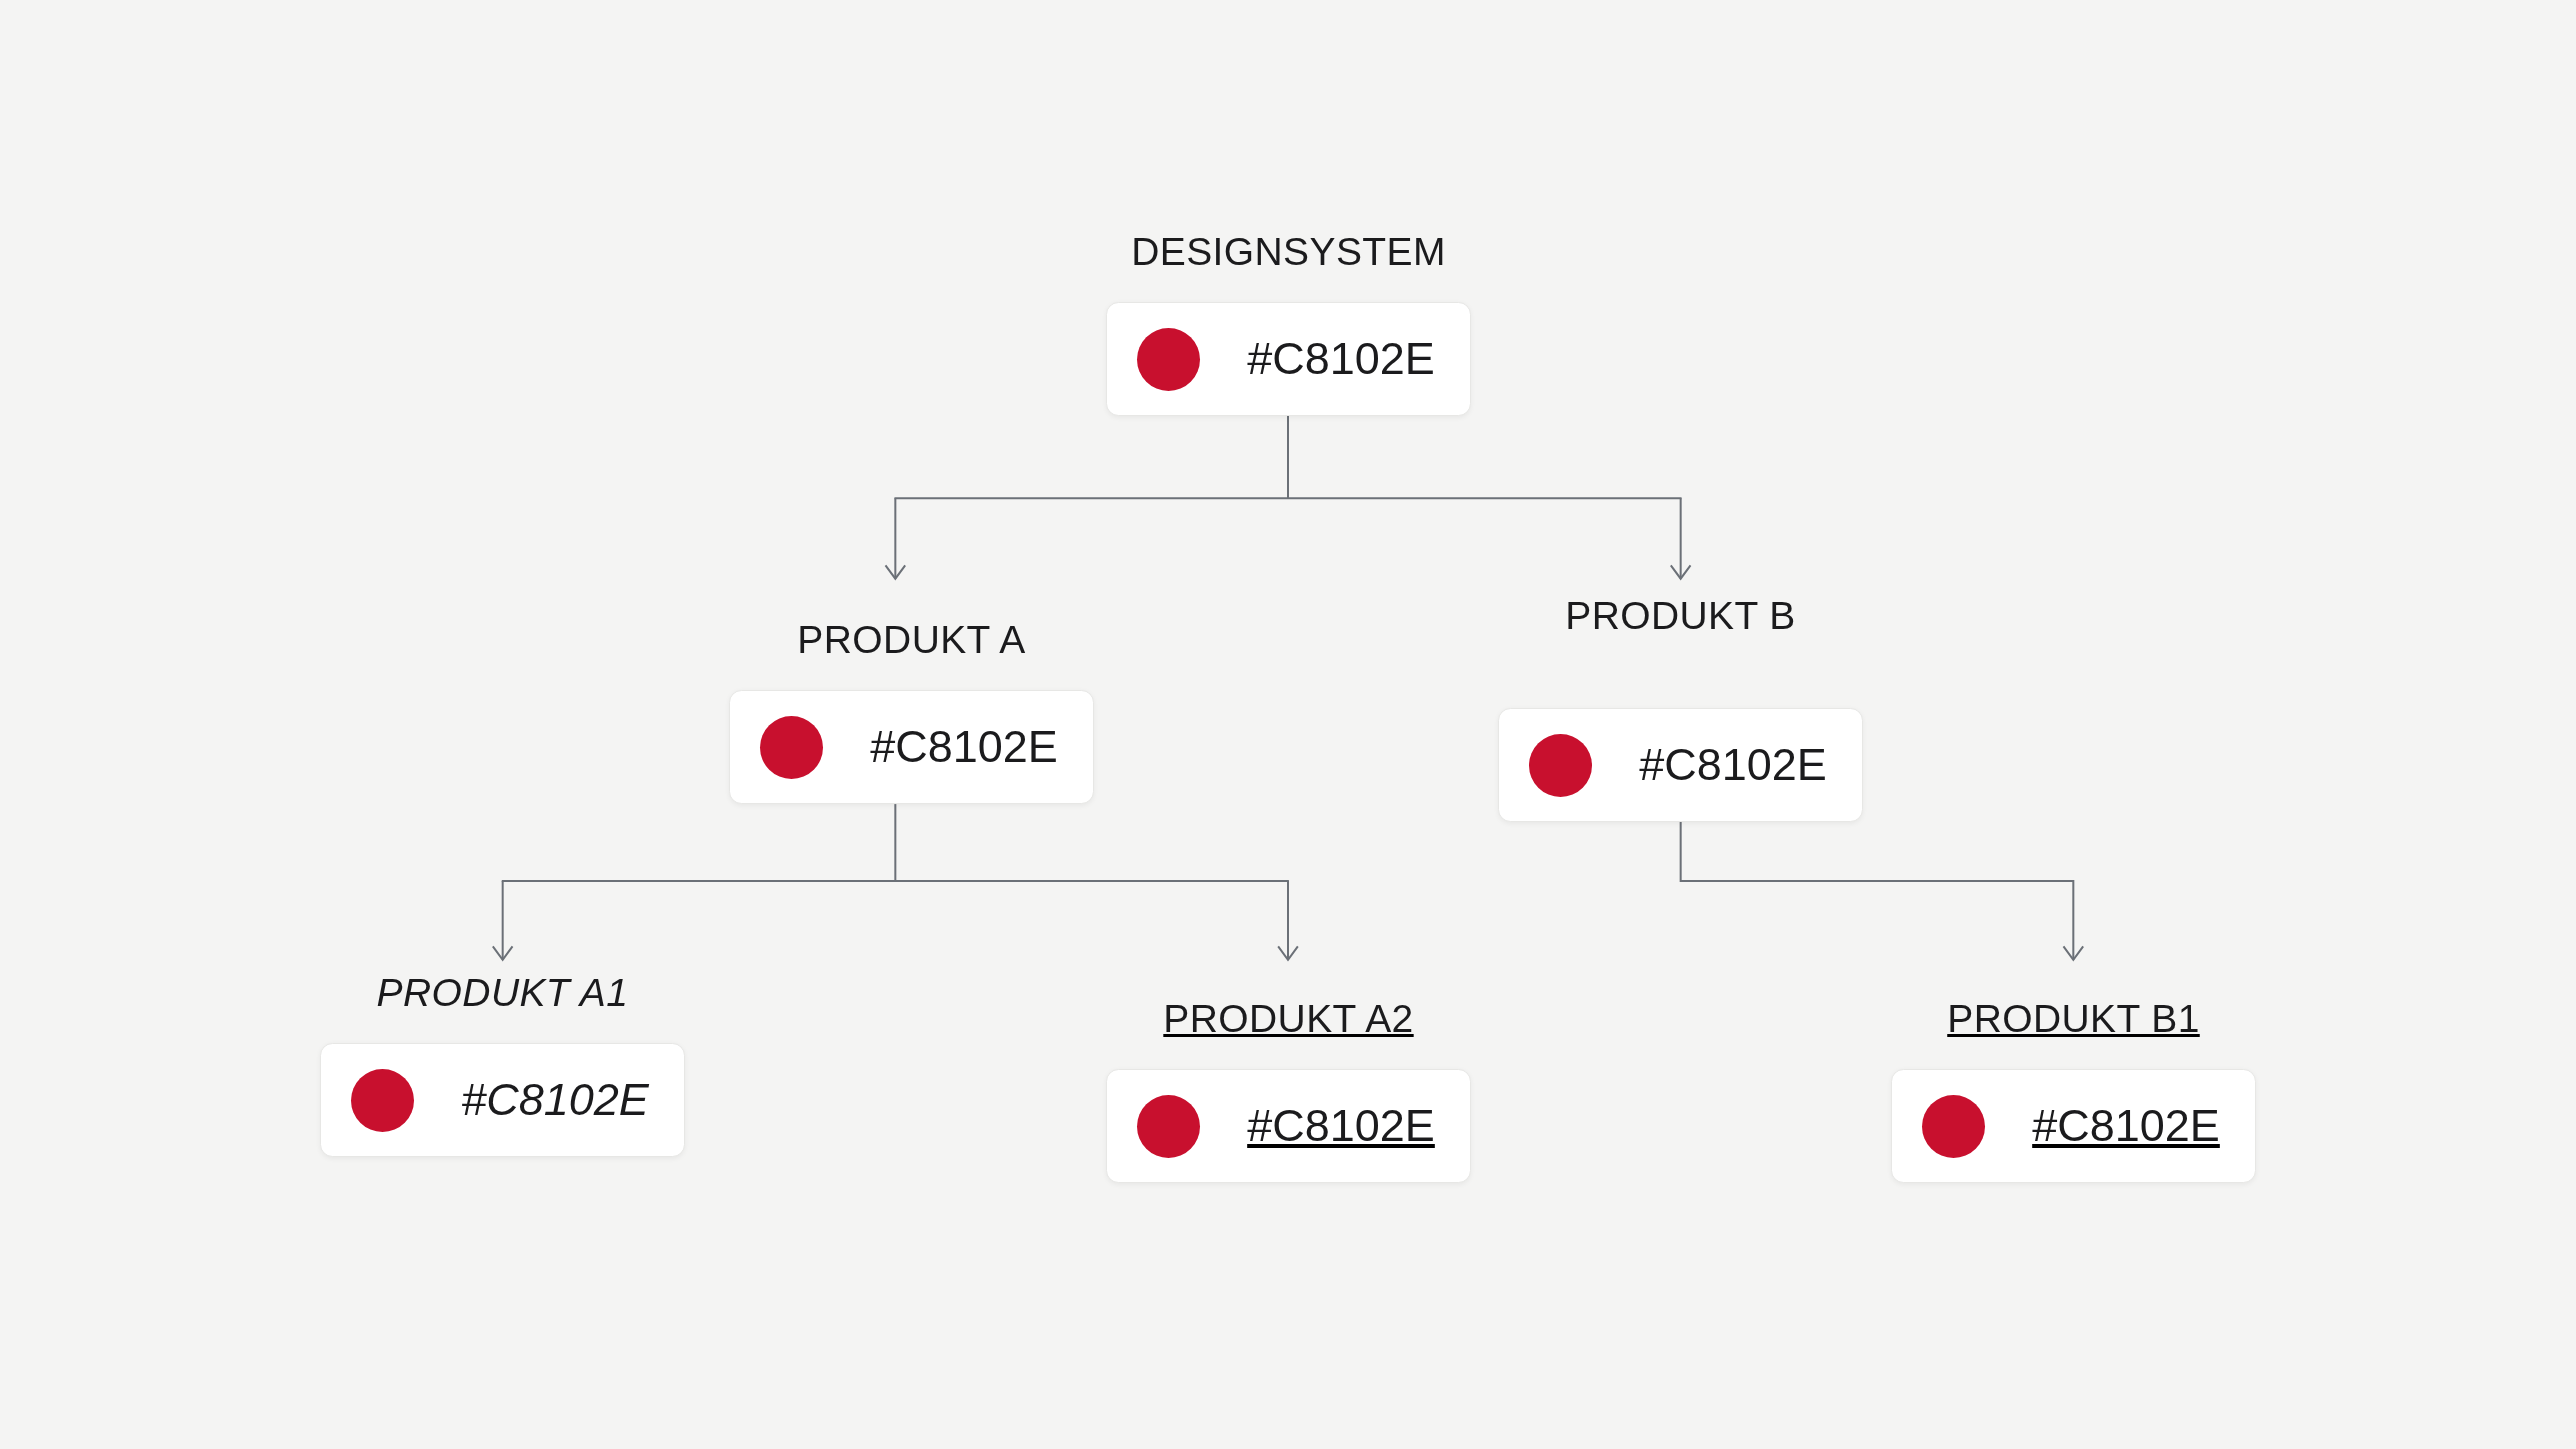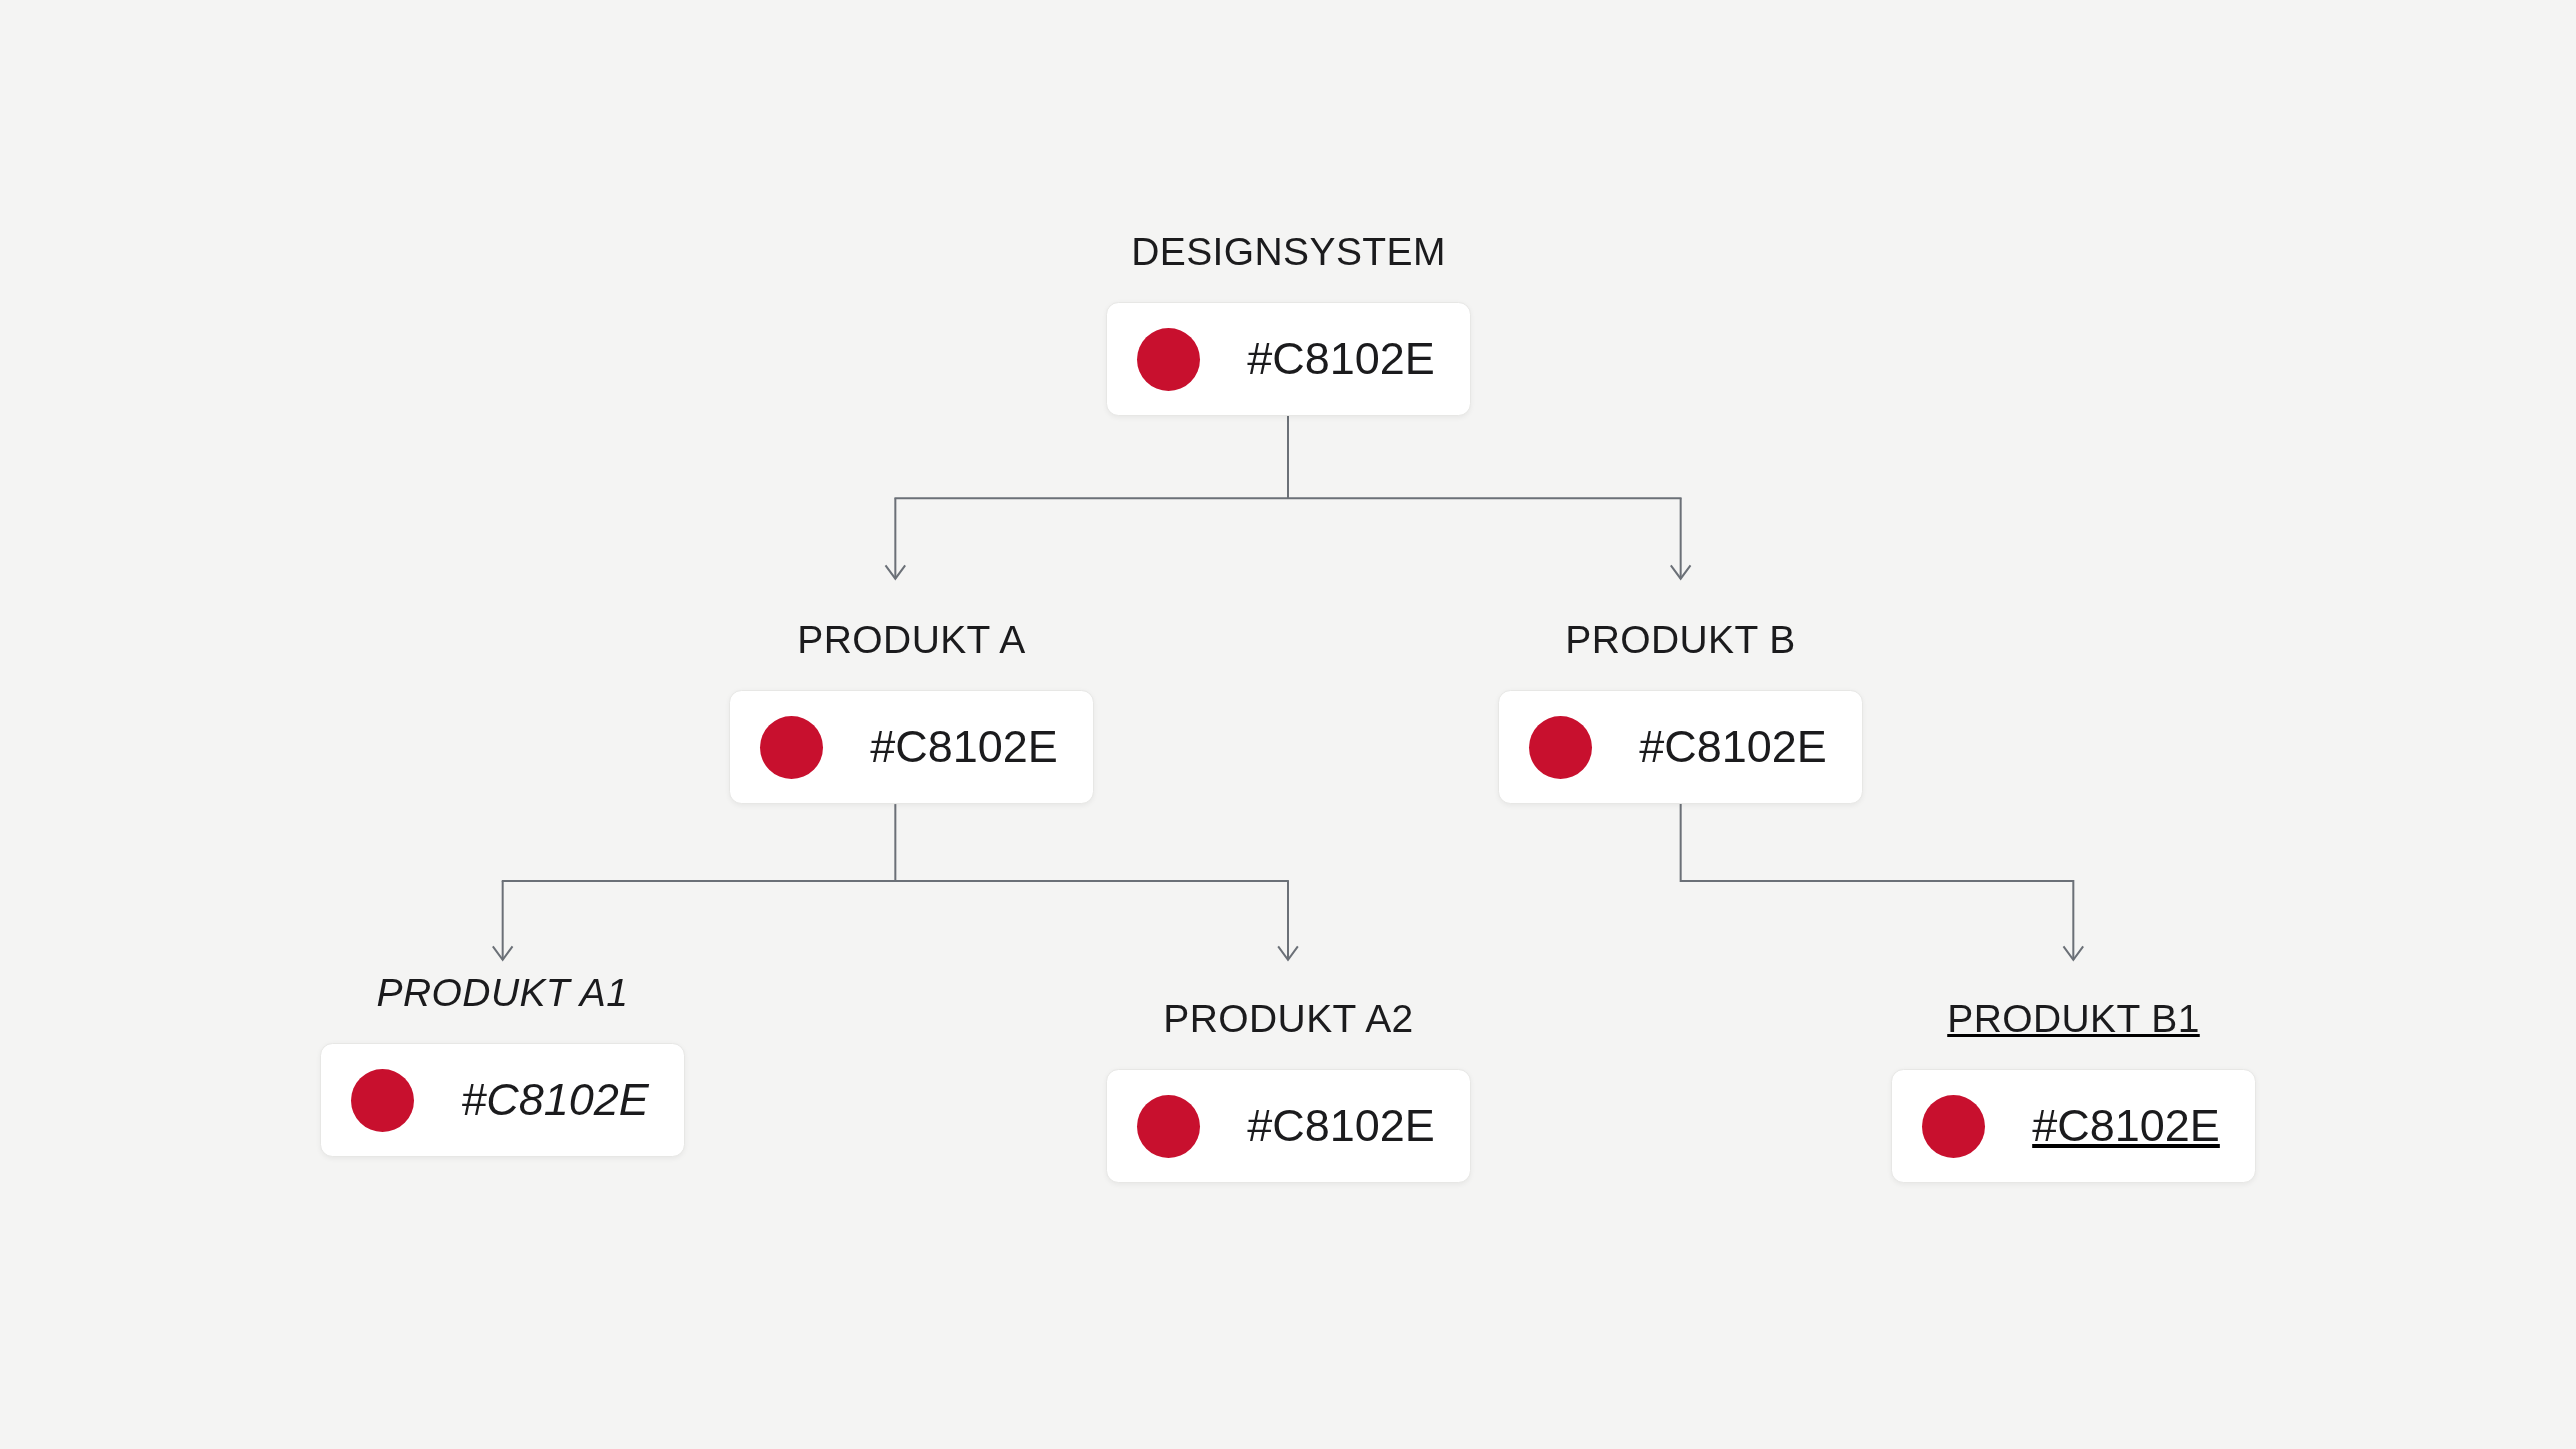--- a/index.html
+++ b/index.html
@@ -69,23 +69,23 @@
     font-size: 45px;
     color: var(--color-text);
     letter-spacing: 0px;
     white-space: nowrap;
     margin-left: 12px;
   }
 
   
   .pos-root { left: 1106px; top: 232px; }
   .pos-a    { left: 729px;  top: 620px; }
-  .pos-b    { left: 1498px; top: 620px; }
+  .pos-b    { left: 1498px; top: 596px; gap: 42px; }
   .pos-a1   { left: 320px;  top: 973px; font-style: italic; }
-  .pos-a2   { left: 1106px; top: 999px; }
+  .pos-a2   { left: 1106px; top: 999px; text-decoration: underline; }
   .pos-b1   { left: 1891px; top: 999px; text-decoration: underline; }
 </style>
 </head>
 <body>
 
 <div class="stage">
 
   <svg class="connectors" viewBox="0 0 2880 1620" xmlns="http://www.w3.org/2000/svg" aria-hidden="true">
 
     <path d="M1440 465 V557"></path>

